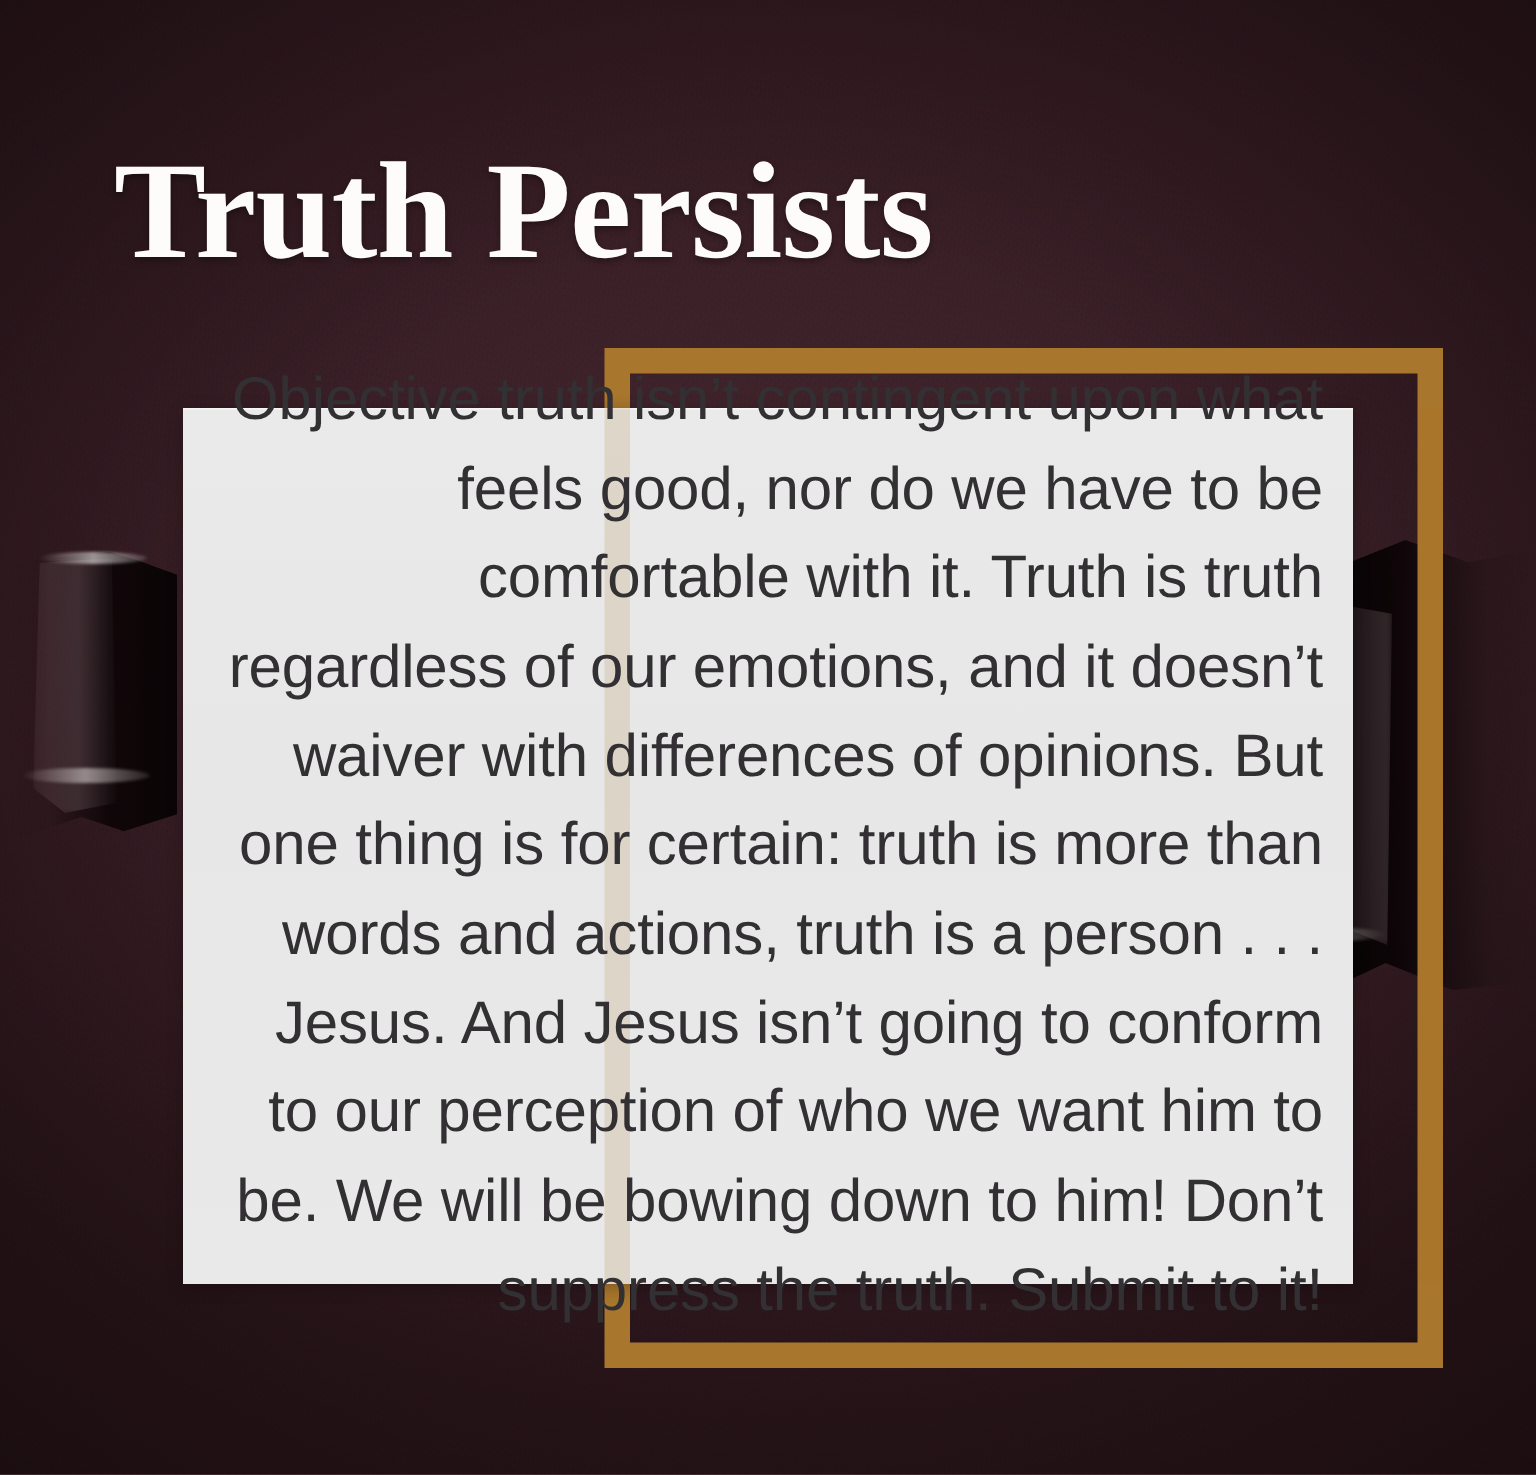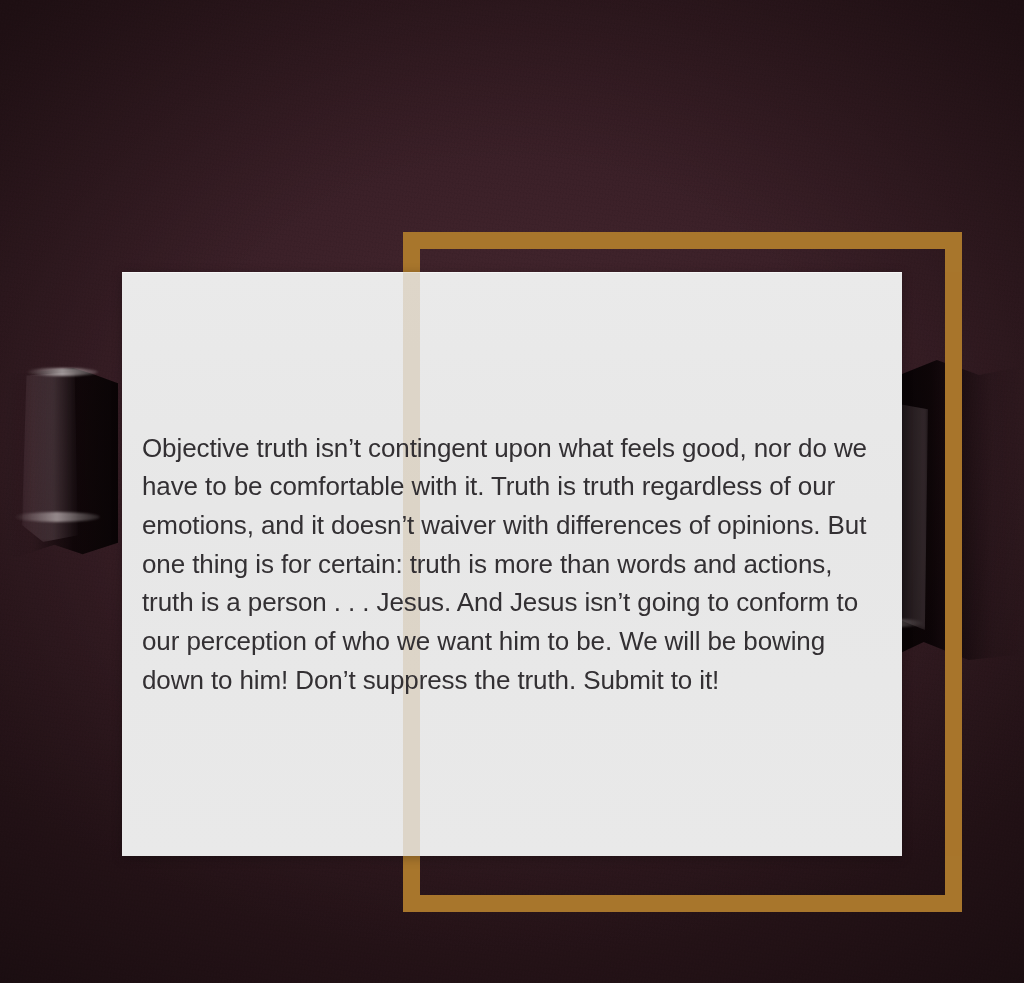--- a/index.html
+++ b/index.html
@@ -173,23 +173,23 @@
     left: 823px;
     top: 0;
     width: 17px;
     height: 100%;
     background: rgba(168,118,44,.07);
   }
   .quote-text {
     position: relative;
     margin: 12px;
     width: 740px;
-    text-align: left;
+    text-align: right;
     font-family: "Liberation Sans", sans-serif;
-    font-size: 26px;
+    font-size: 40px;
     line-height: 1.485;
     font-weight: 400;
     color: #333033;
     letter-spacing: -0.1px;
     z-index: 2;
   }
 
   .hairline-top {
     position: absolute;
     left: 0; top: 0; width: 100%; height: 1px;
@@ -209,20 +209,21 @@
   <div class="tear tear-l-fleck"></div>
   <div class="tear tear-l-fleck2"></div>
 
   <div class="tear tear-r"></div>
   <div class="tear tear-r-light"></div>
   <div class="tear tear-r-fleck"></div>
 
   <div class="bg-vignette"></div>
 
 
+  <h1 class="title">Truth Persists</h1>
 
   <div class="gold-frame"></div>
 
   <div class="watermark">TRUTH</div>
 
   <div class="quote-card">
     <div class="hairline-top"></div>
     <div class="card-seam"></div>
     <div class="card-seam-2"></div>
     <p class="quote-text">Objective truth isn’t contingent upon what feels good, nor do we have to be comfortable with it. Truth is truth regardless of our emotions, and it doesn’t waiver with differences of opinions. But one thing is for certain: truth is more than words and actions, truth is a person . . . Jesus. And Jesus isn’t going to conform to our perception of who we want him to be. We will be bowing down to him! Don’t suppress the truth. Submit to it!</p>

